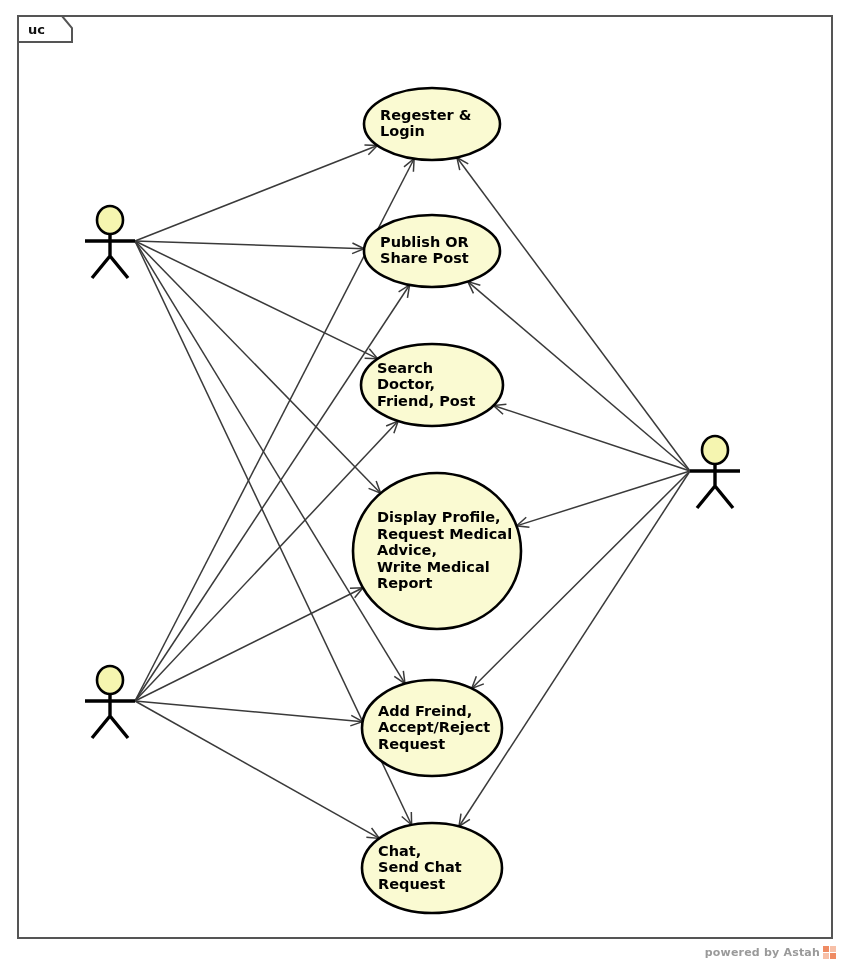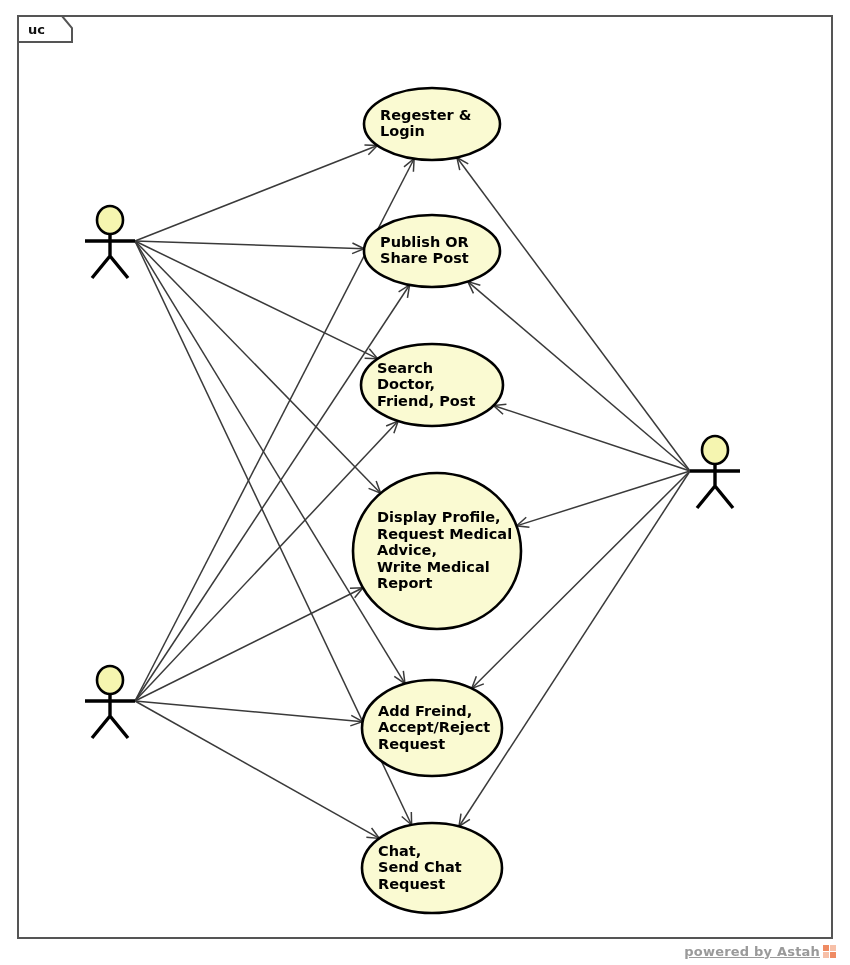--- a/index.html
+++ b/index.html
@@ -78,25 +78,24 @@
   .credit {
     position: absolute;
     right: 14px;
     bottom: 6px;
     display: flex;
     align-items: center;
     gap: 3px;
   }
   .credit-text {
     font-family: "DejaVu Sans", sans-serif;
-    font-size: 13px;
+    font-size: 11px;
     font-weight: bold;
     color: #9a9a9a;
     letter-spacing: 0.2px;
-    text-decoration: underline;
   }
   .credit-logo {
     width: 13px;
     height: 13px;
     display: grid;
     grid-template-columns: 1fr 1fr;
     grid-template-rows: 1fr 1fr;
     gap: 1px;
   }
   .credit-logo i {

